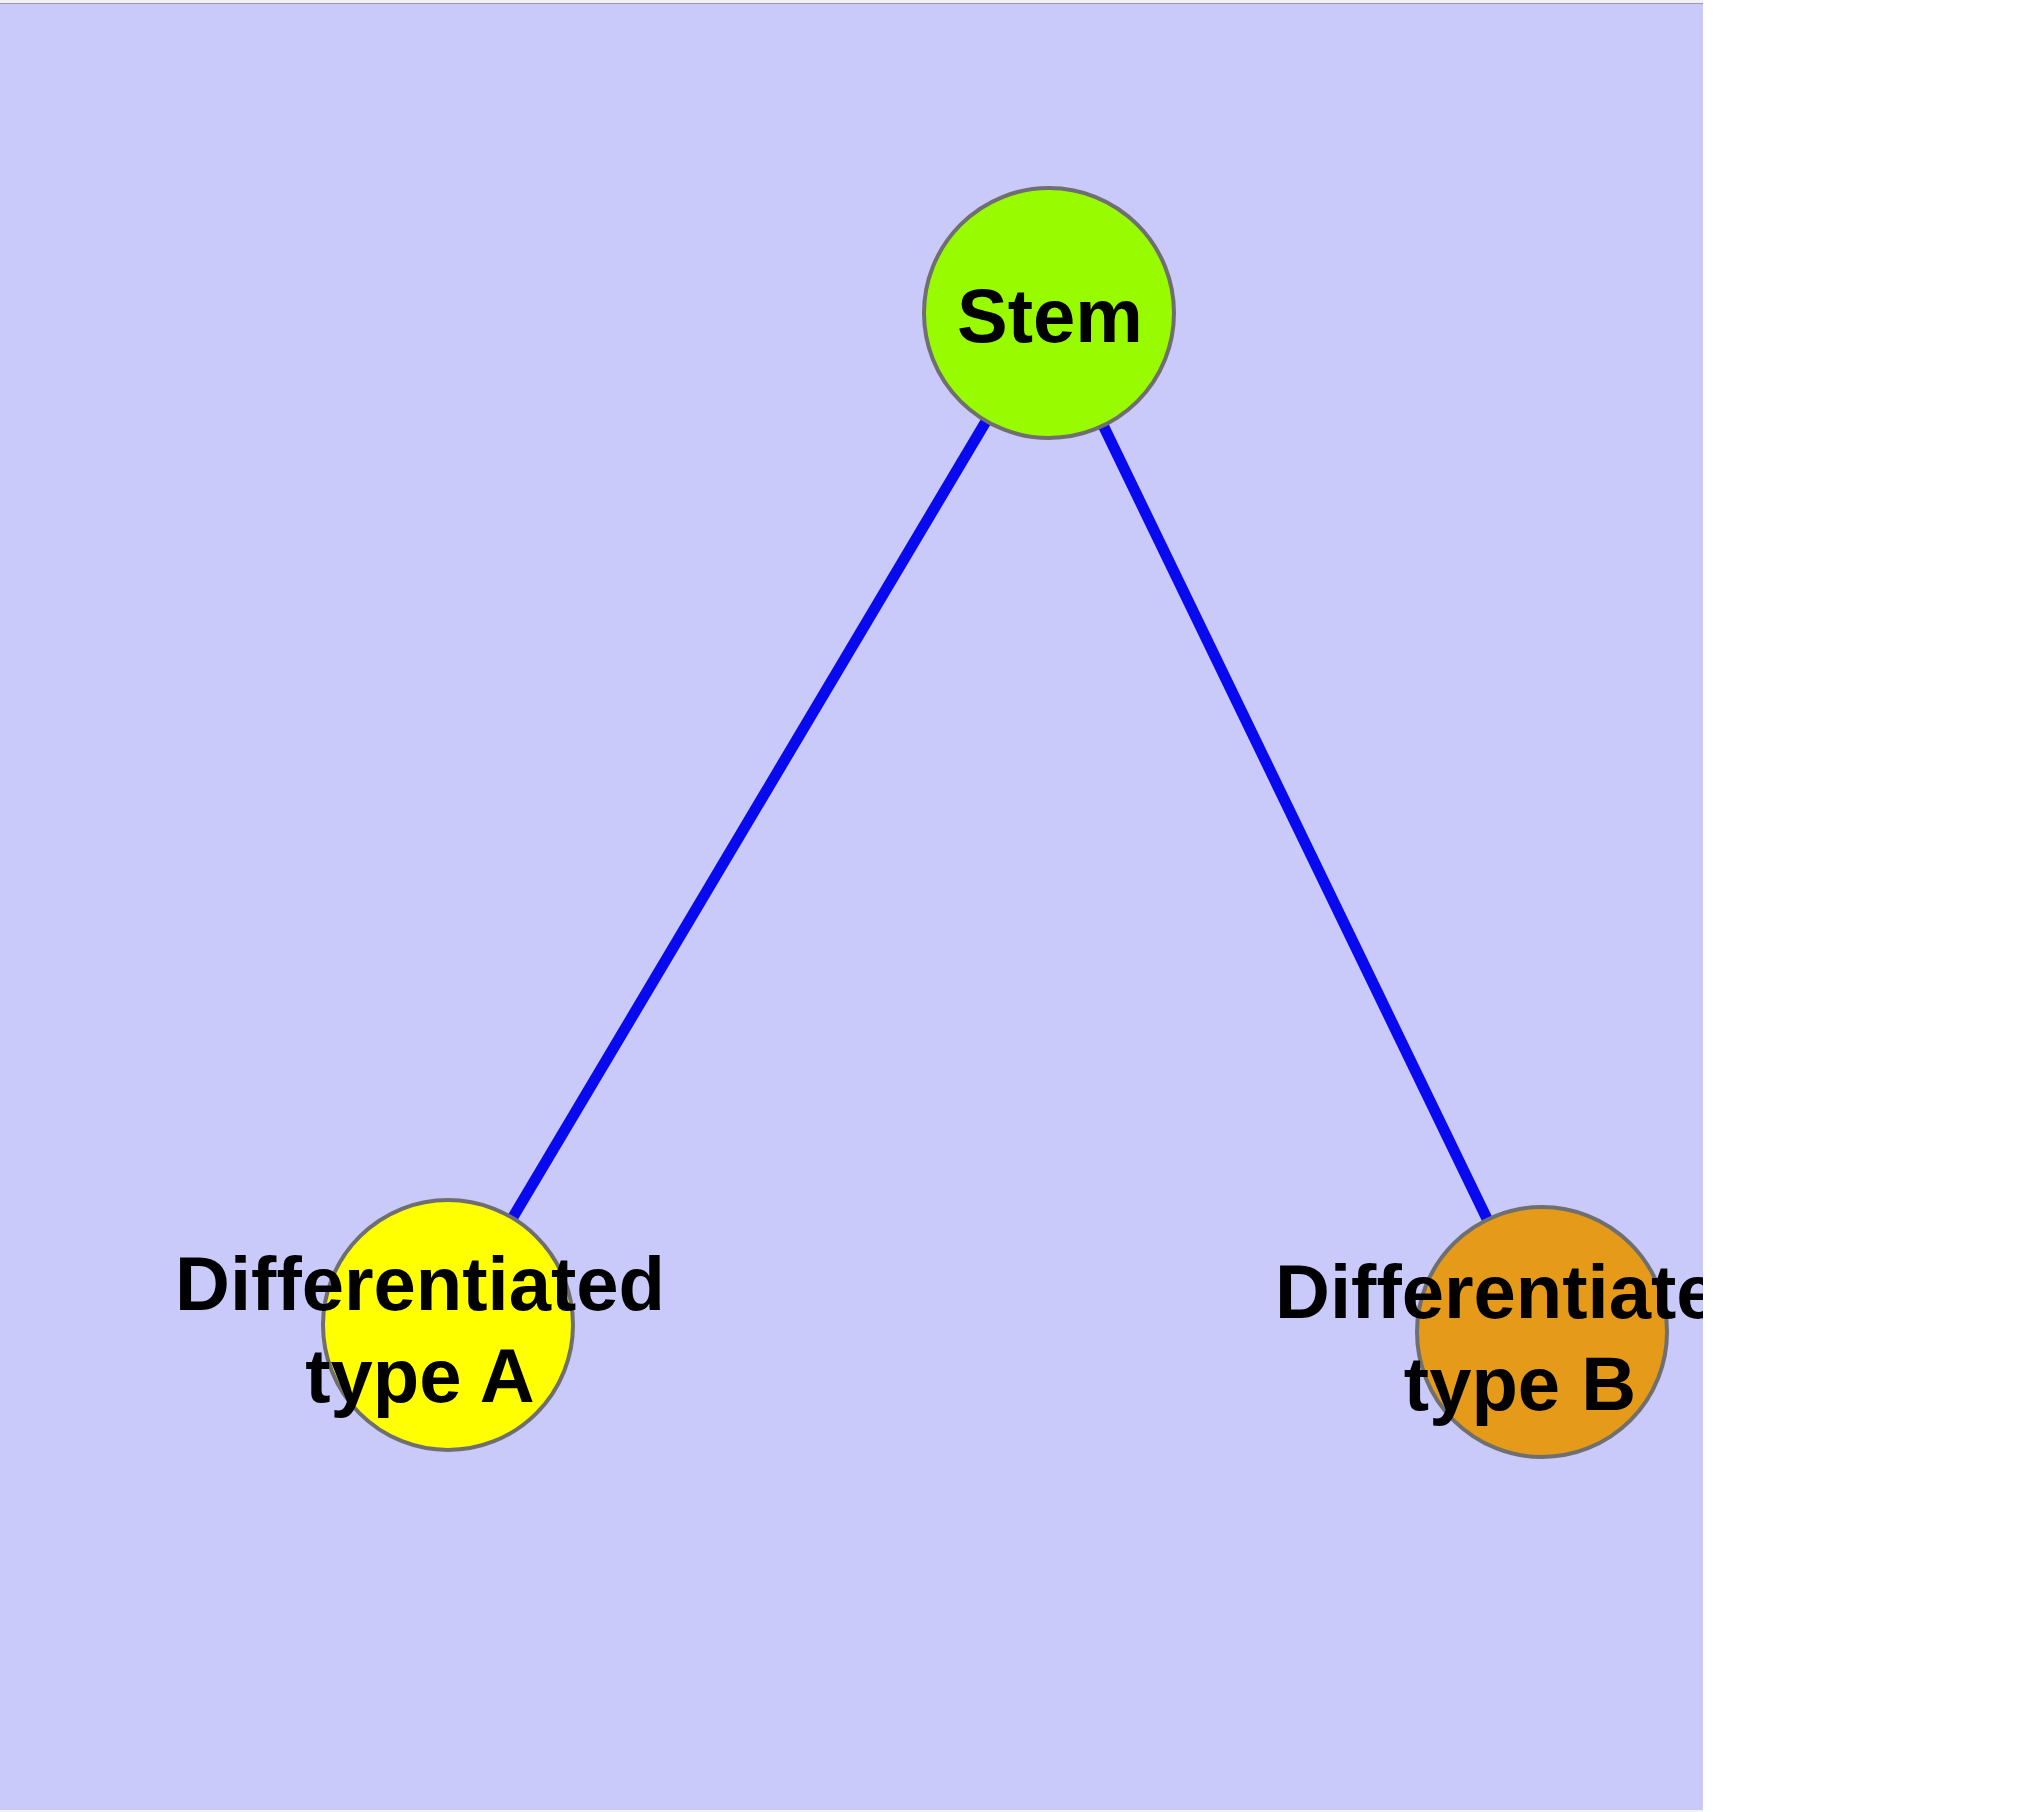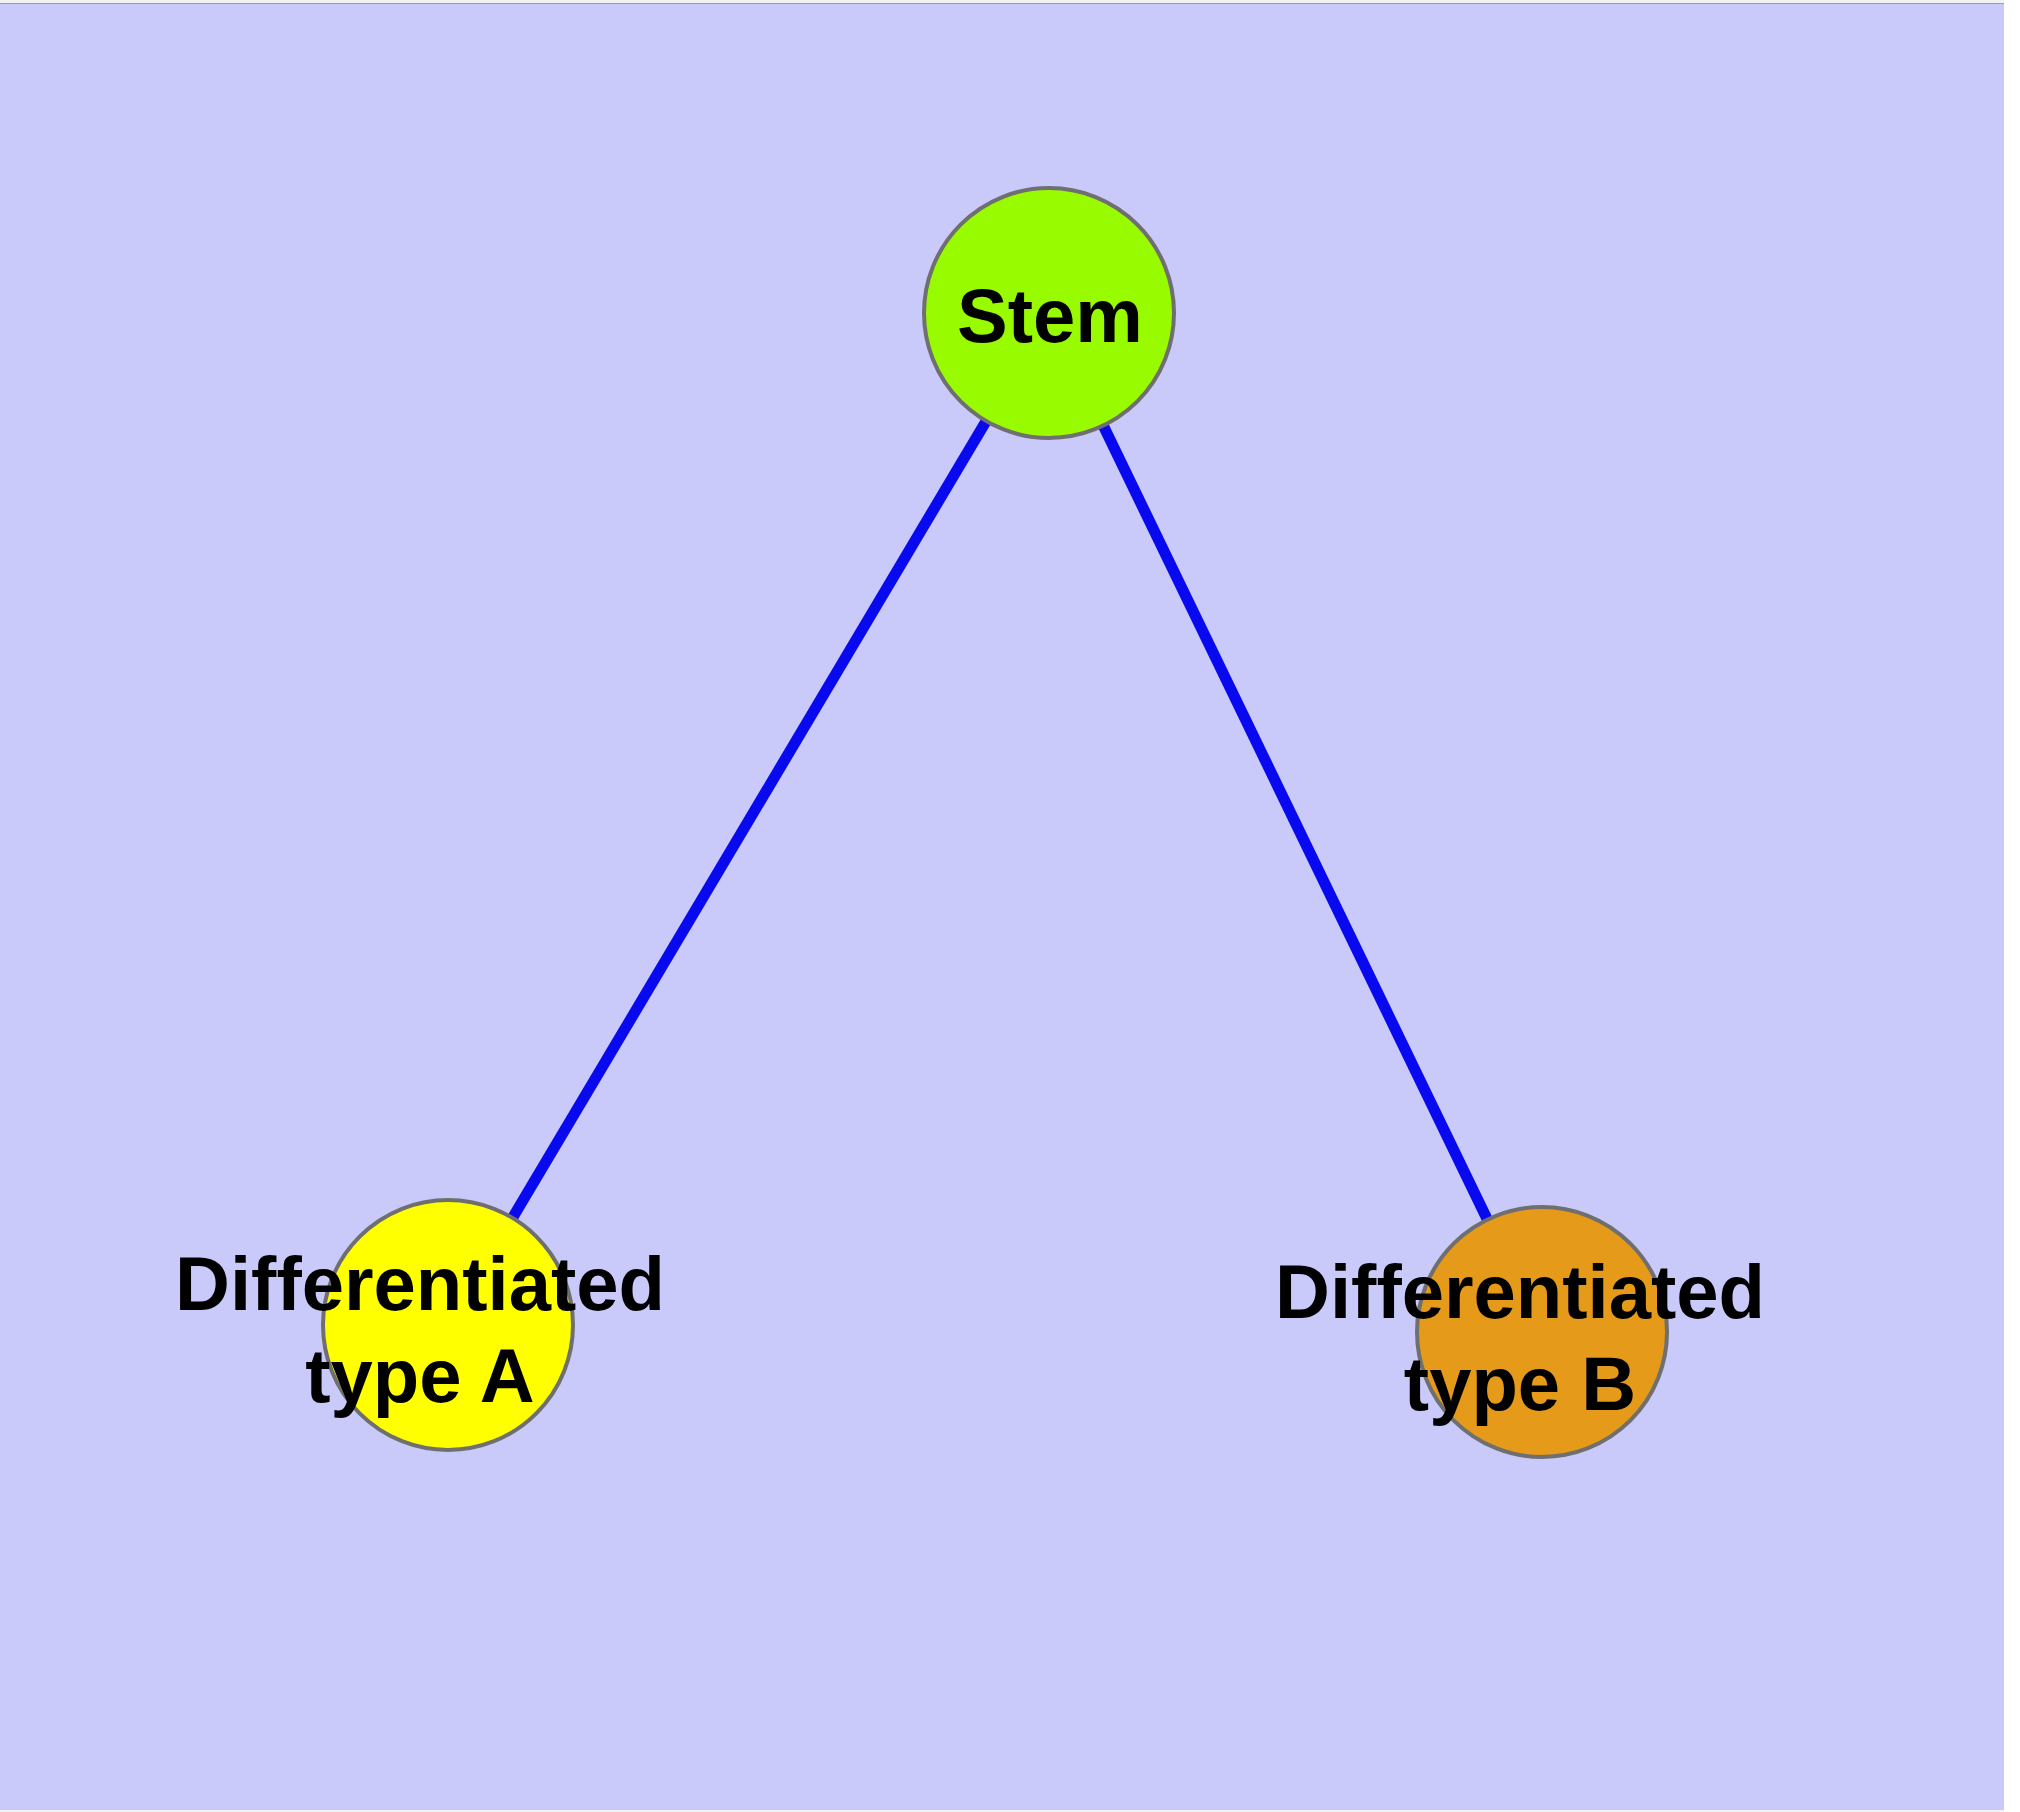--- a/index.html
+++ b/index.html
@@ -3,21 +3,21 @@
 <meta charset="utf-8">
 <style>
   html, body {
     margin: 0;
     padding: 0;
     background: #ffffff;
     font-family: "Liberation Sans", sans-serif;
   }
   .canvas {
     position: relative;
-    width: 2004px;
+    width: 1703px;
     height: 1812px;
     overflow: hidden;
     box-sizing: border-box;
   }
   .frame-strip {
     position: absolute;
     left: 0;
     width: 100%;
     z-index: 5;
   }

